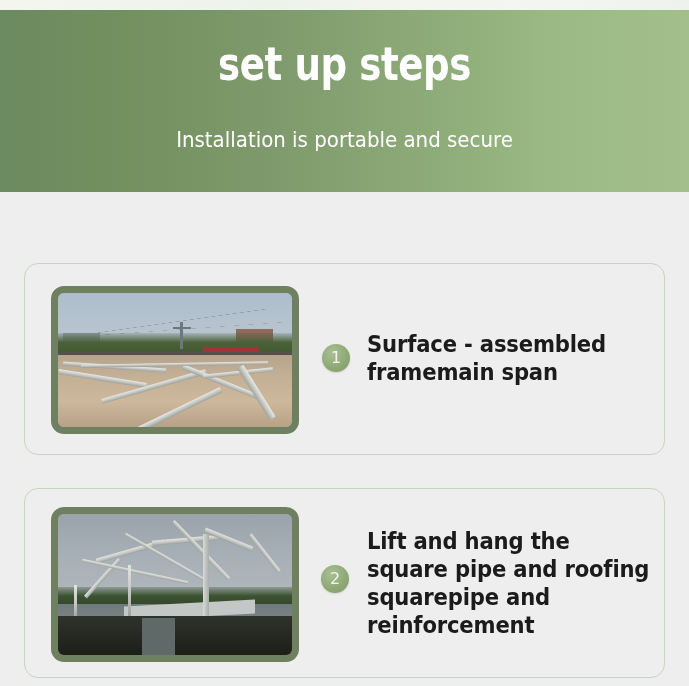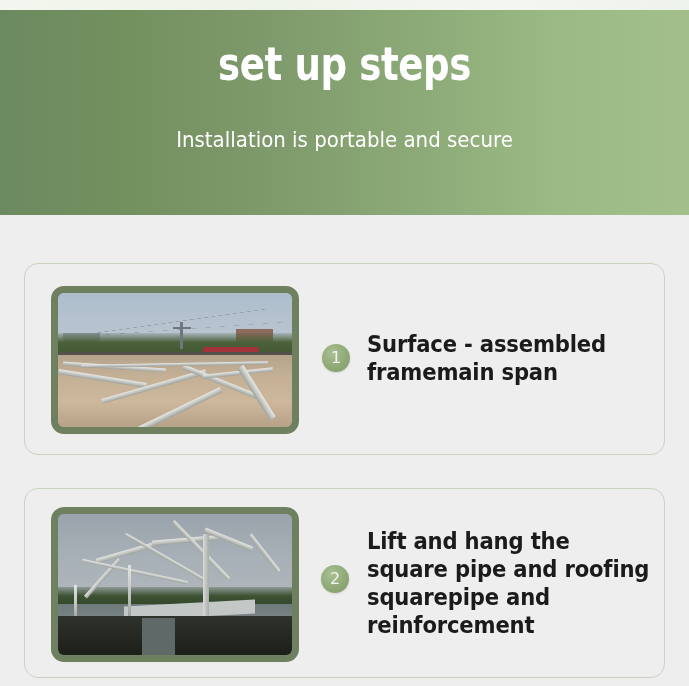--- a/index.html
+++ b/index.html
@@ -21,21 +21,21 @@
     left: 0; top: 0;
     width: 689px; height: 10px;
     background: linear-gradient(to right, #f2f6ee 0%, #eef3ea 40%, #f4f7f1 75%, #eef2ec 100%);
   }
 
   
   .banner {
     position: absolute;
     left: 0; top: 10px;
     width: 689px;
-    height: 205px;
+    height: 182px;
     background: linear-gradient(to right, #6c8a60 0%, #73905f 18%, #7f9a6c 40%, #8dab78 62%, #9ab984 80%, #a3c08c 100%);
     overflow: hidden;
   }
   .banner-title {
     position: absolute;
     left: 0; top: 30px;
     width: 689px;
     text-align: center;
     color: #ffffff;
     font-size: 47px;

